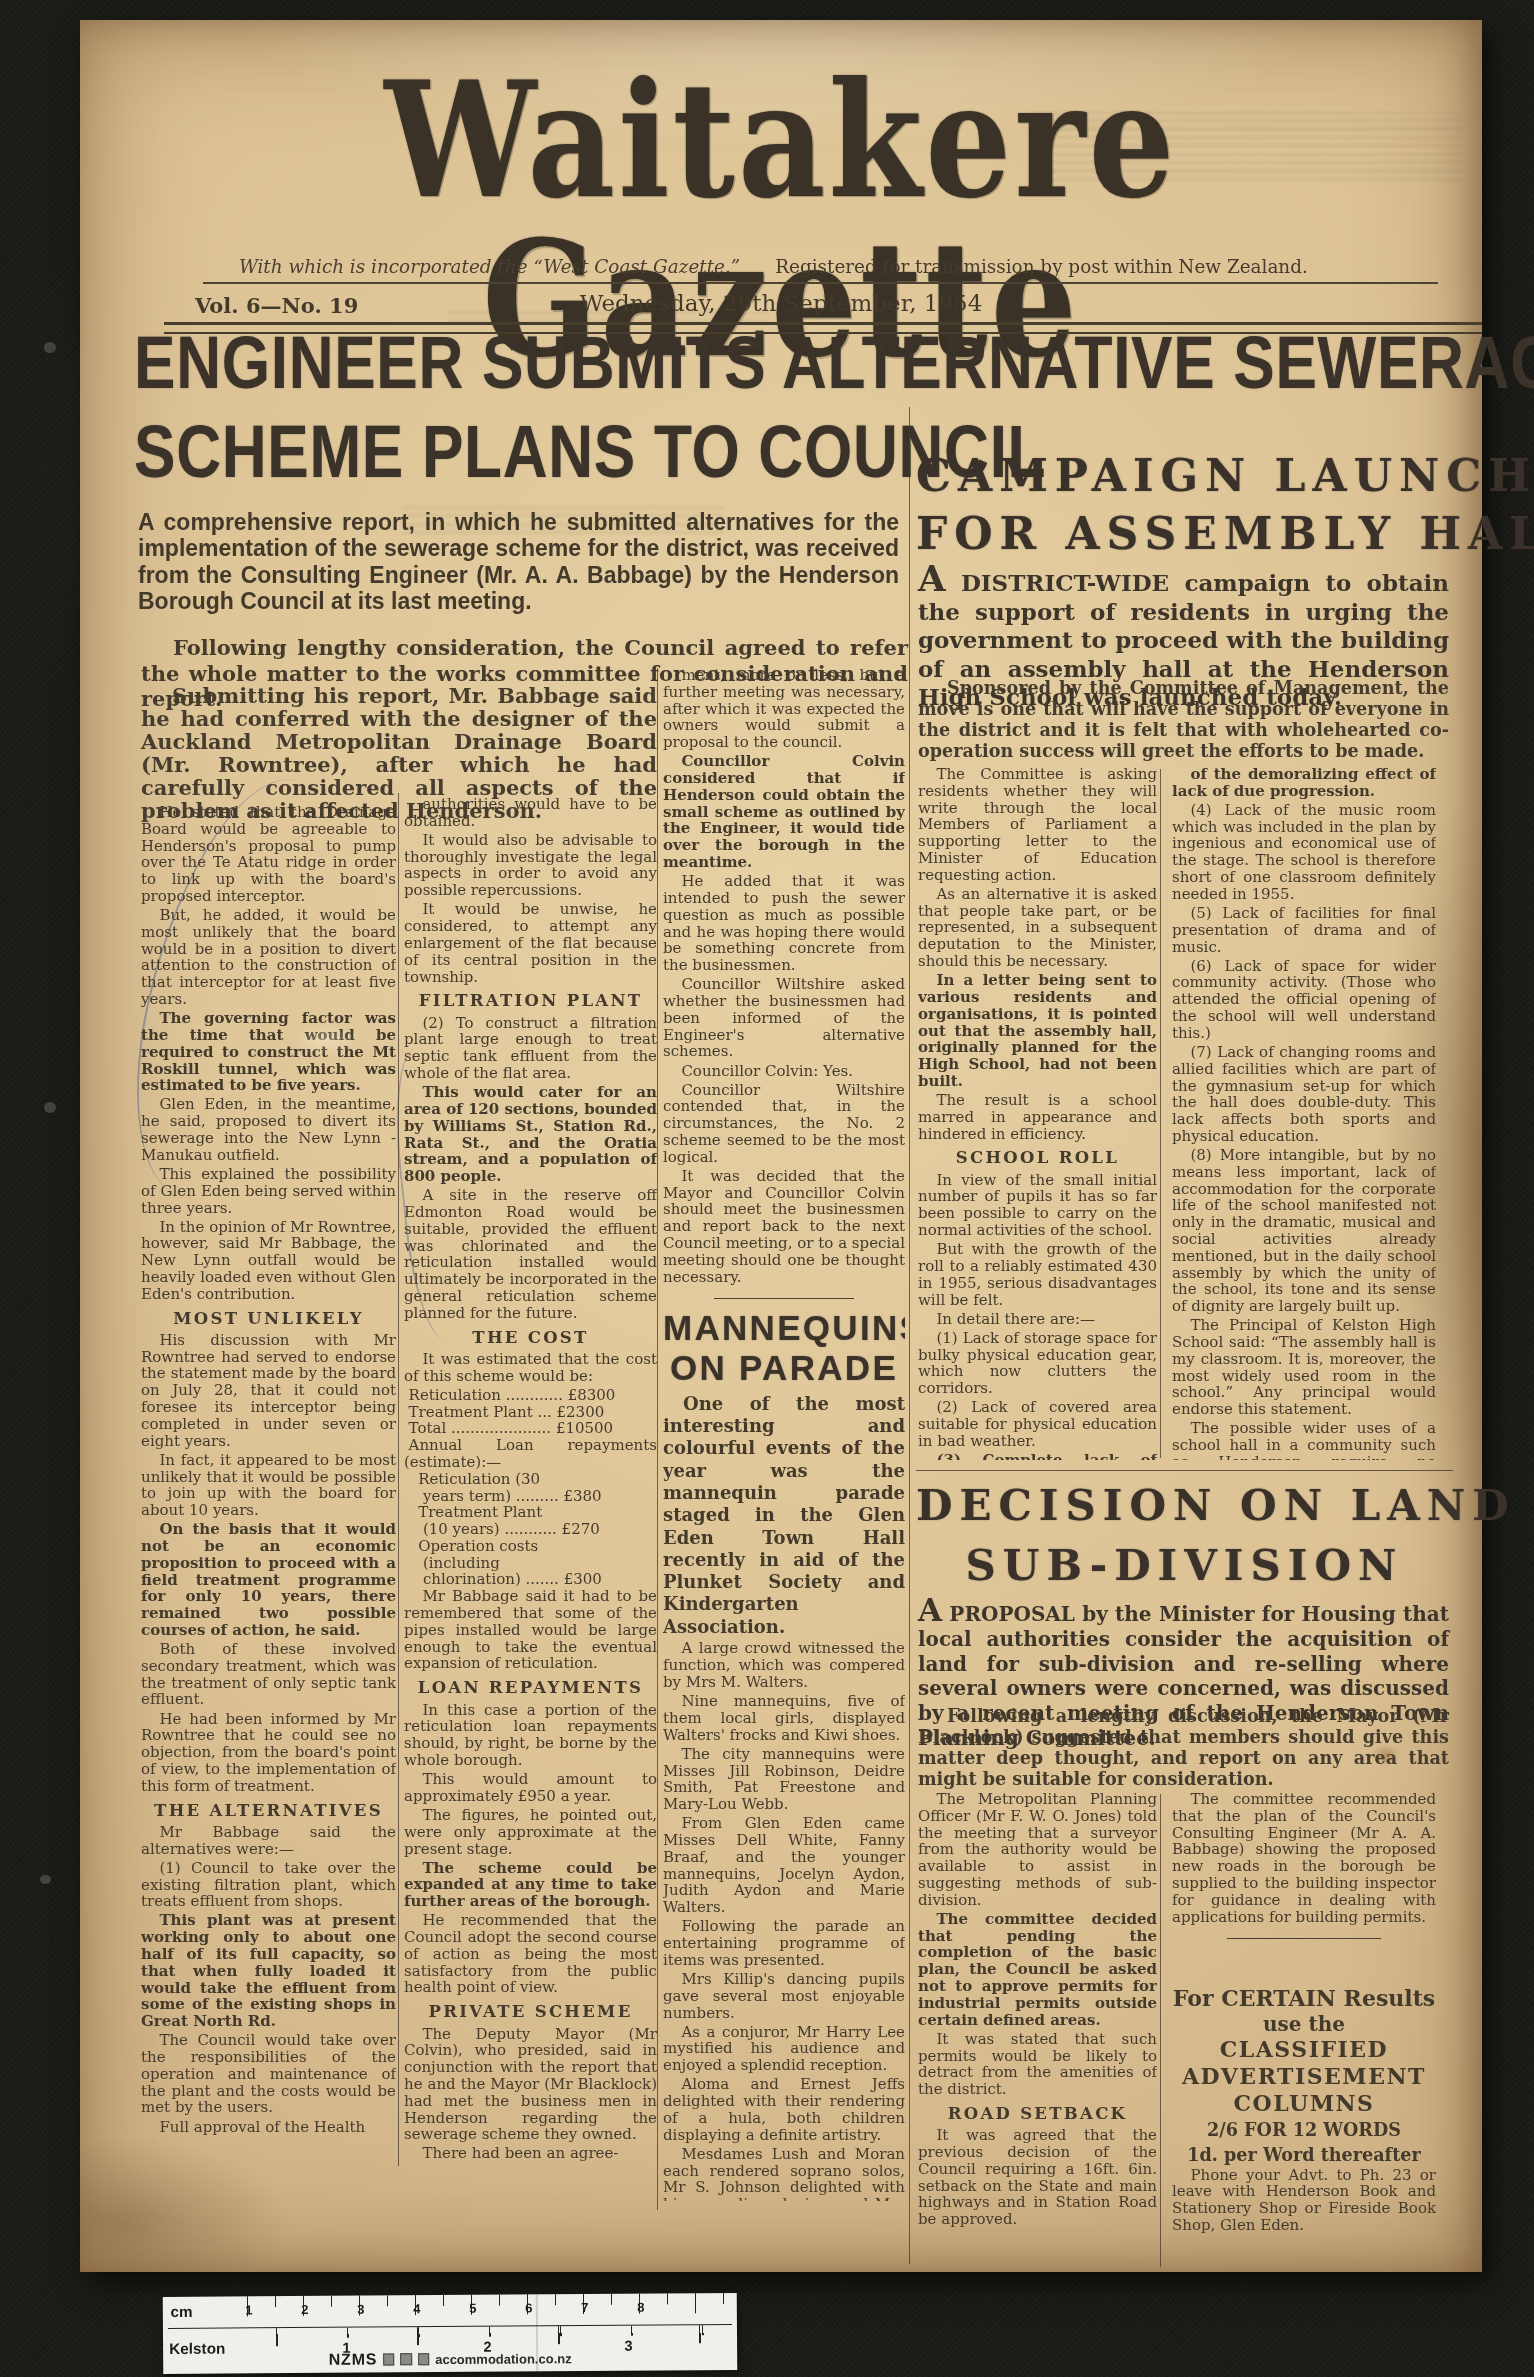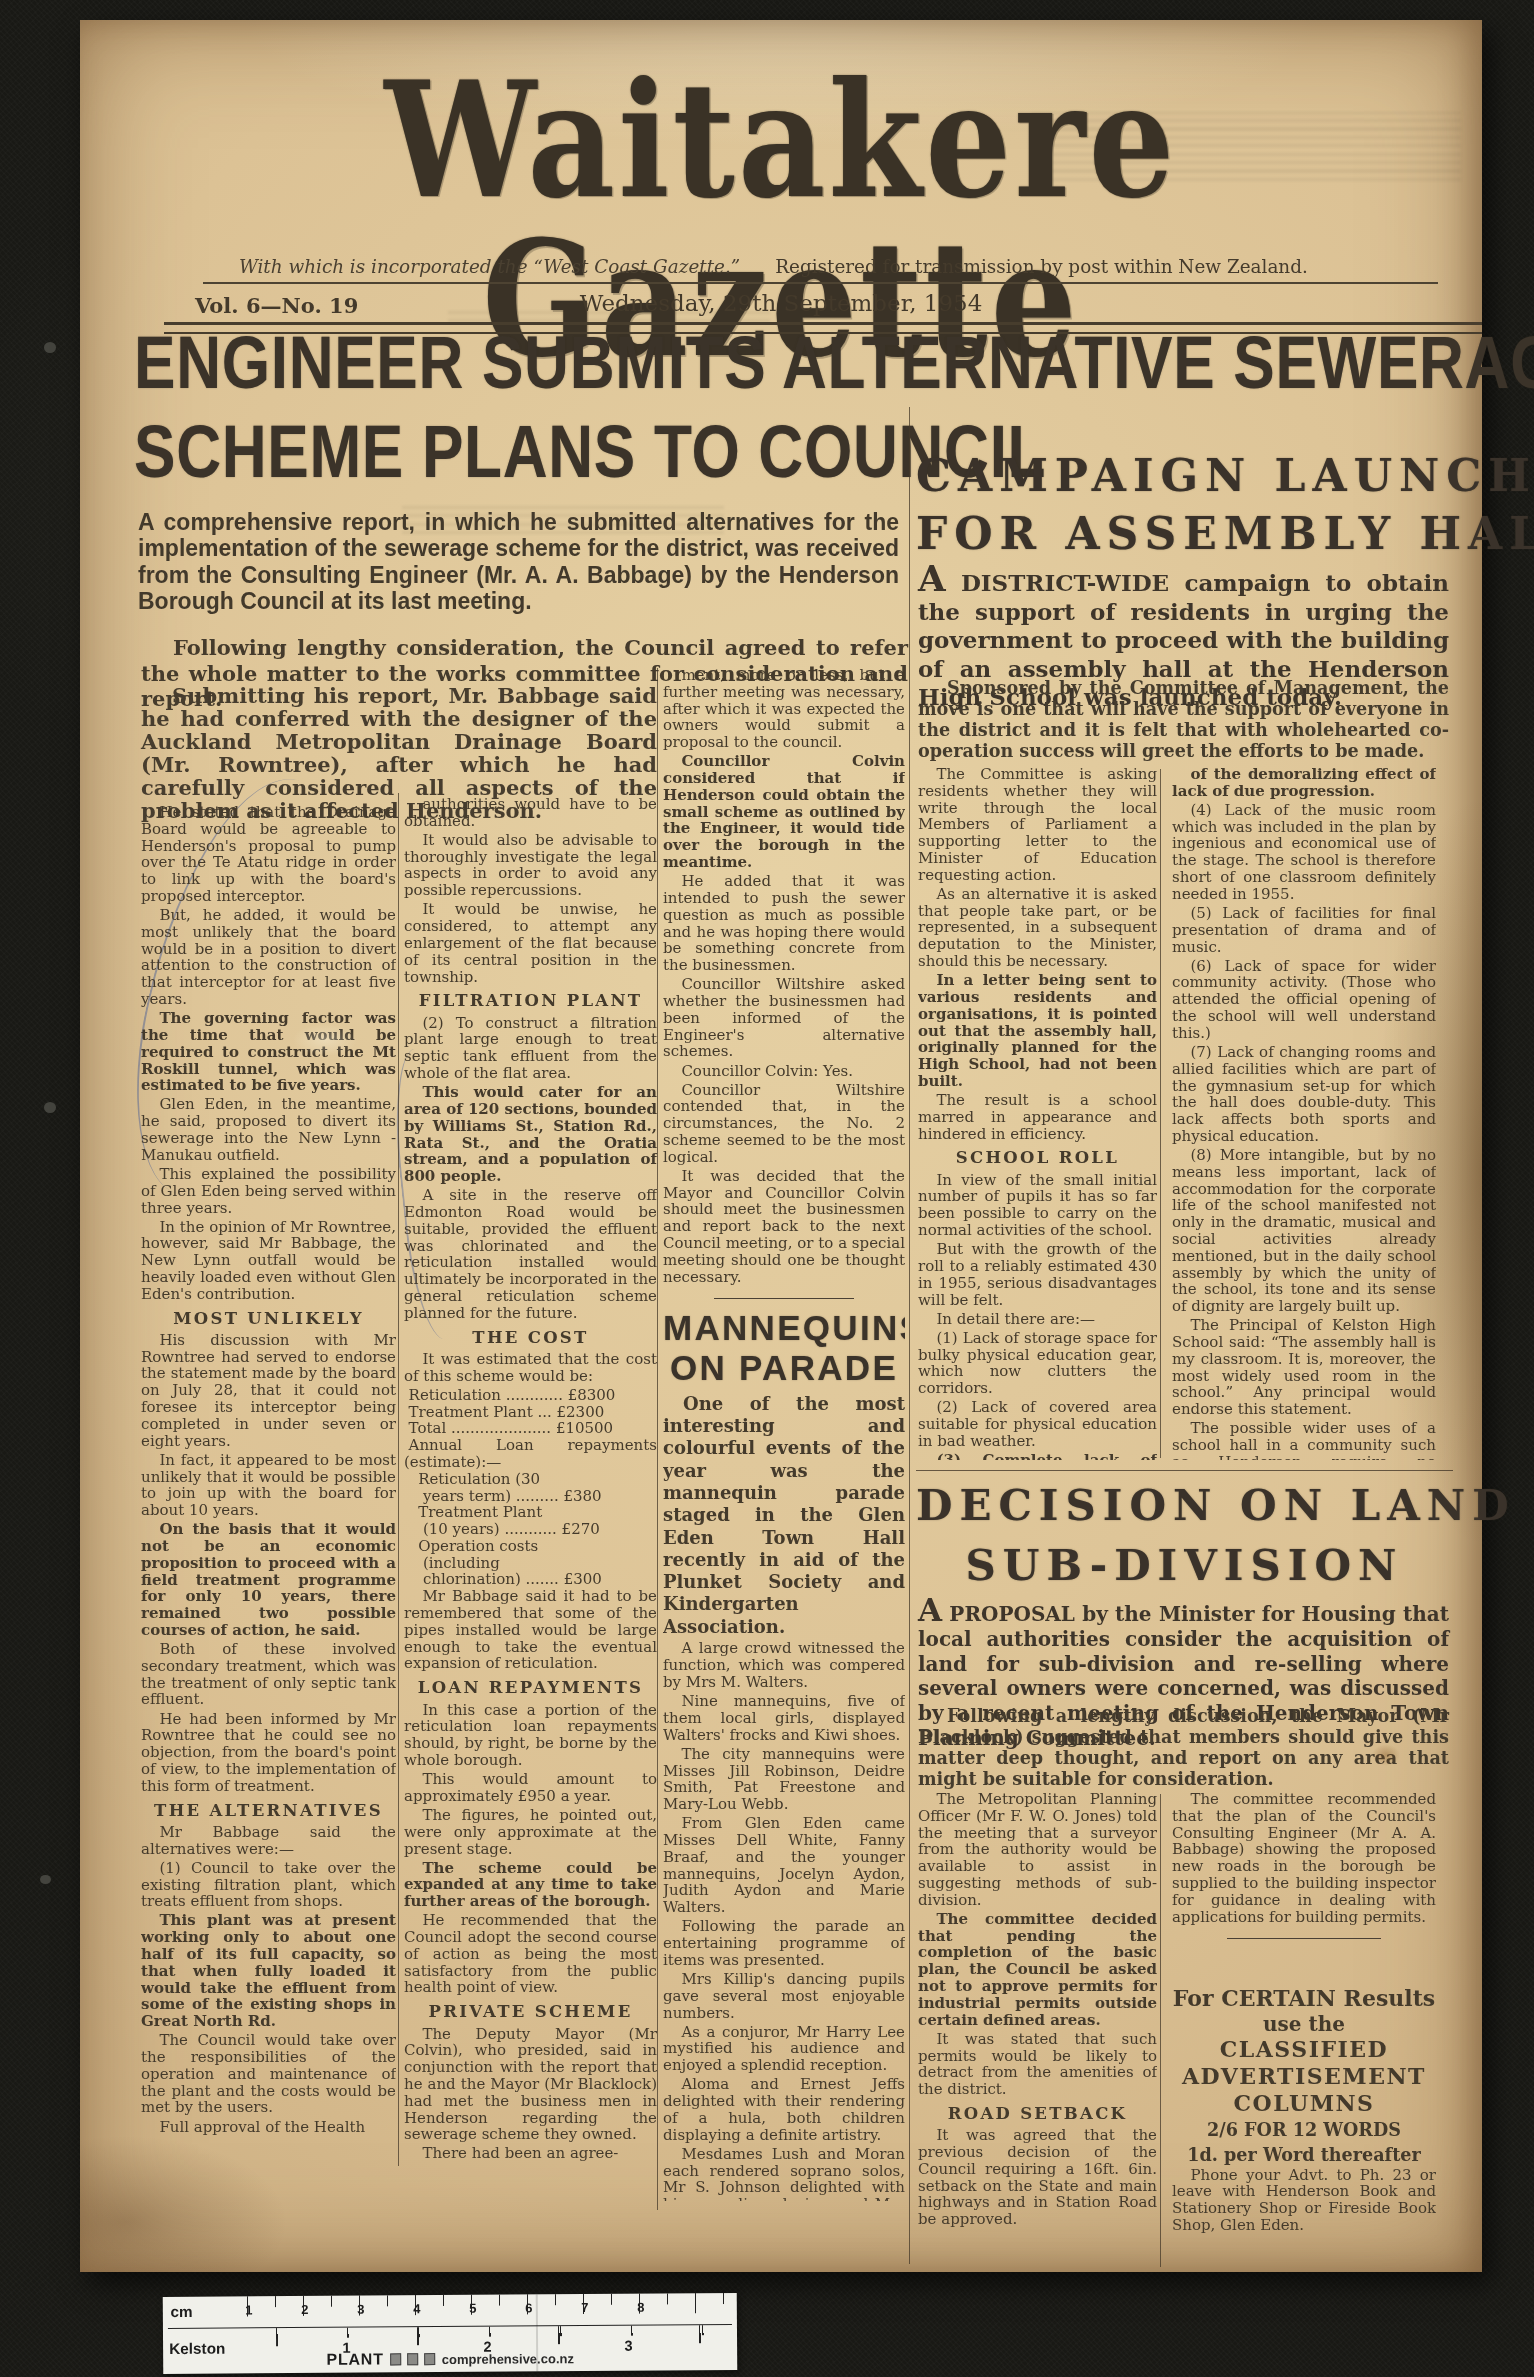--- a/index.html
+++ b/index.html
@@ -316,20 +316,20 @@
   <div class="inticks-minor"></div>
   <div class="inticks-major"></div>
   <div class="in-label">Kelston</div>
   <div class="in-nums">
 
   <span class="blk-num">1</span>
       <span class="blk-num">2</span>
       <span class="blk-num">3</span>
     </div>
   <div class="brandrow">
-    <span class="brand">PLANT</span>
+    <span class="brand">NZMS</span>
     <span class="brand-sq"></span>
     <span class="brand-sq"></span>
     <span class="brand-sq"></span>
-    <span class="brand-site">comprehensive.co.nz</span>
+    <span class="brand-site">accommodation.co.nz</span>
   </div>
 </div>
 
 
 </body></html>

